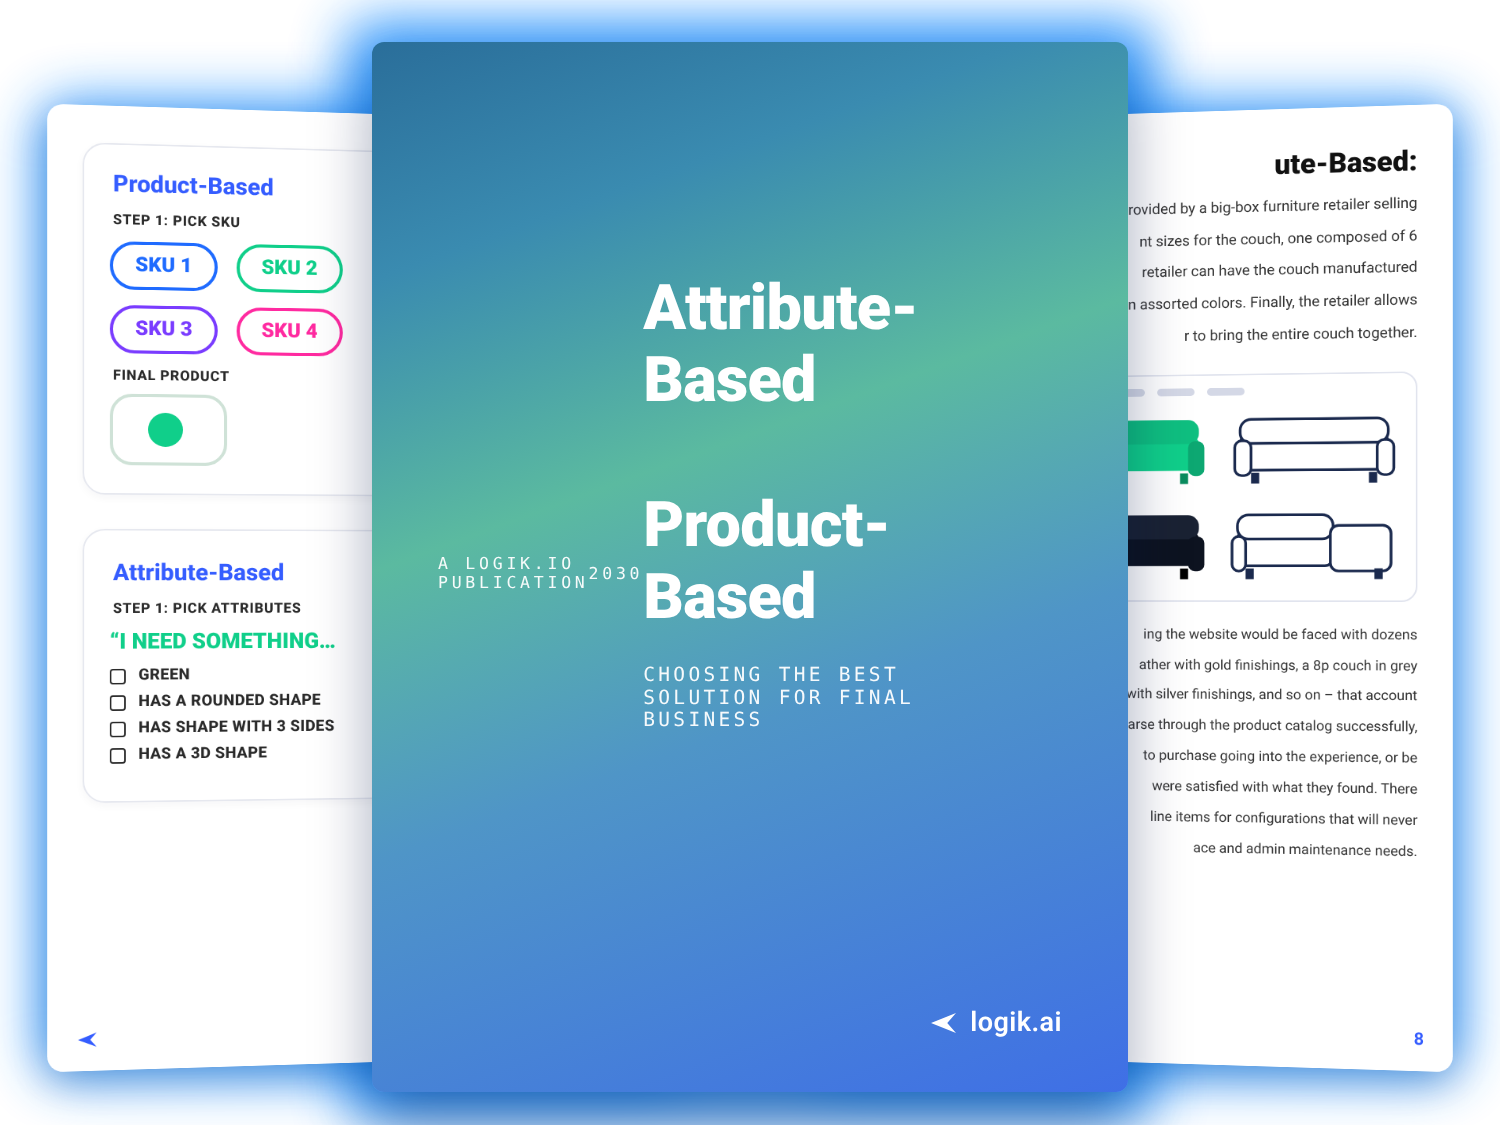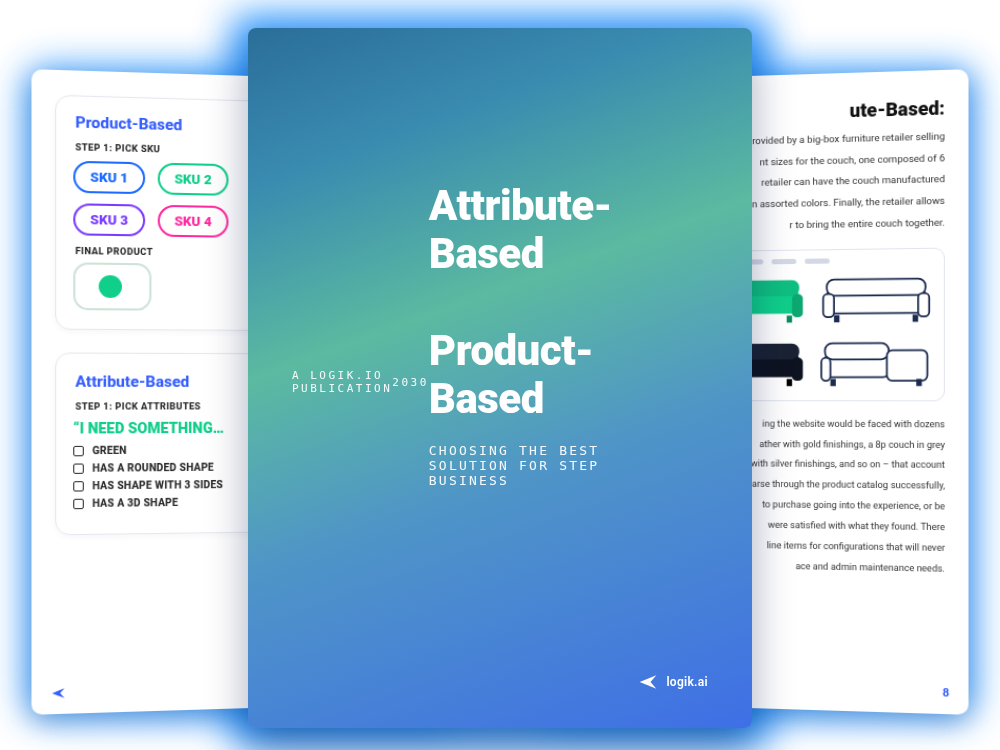--- a/index.html
+++ b/index.html
@@ -50,21 +50,21 @@
   .lg-logo{position:absolute;left:18px;bottom:12px;color:#355dff;font-size:12px;font-weight:700;}
 
   
   .cover{position:absolute;left:248px;top:28px;width:504px;height:700px;border-radius:8px;
          background:linear-gradient(160deg,#2a6e9a 0%,#3a8bb0 18%,#5bbaa0 40%,#4f95c7 62%,#3f6fe6 100%);
          box-shadow:0 22px 40px rgba(0,20,70,.35);color:#fff;padding:44px 44px 36px 44px;display:flex;flex-direction:row;}
   .top{display:flex;justify-content:space-between;align-items:center;font-family:ui-monospace,SFMono-Regular,Menlo,Consolas,monospace;font-size:11px;letter-spacing:2.5px;opacity:.95;}
   .main{margin-top:110px;}
   .h1{font-weight:900;font-size:42px;line-height:1.15;letter-spacing:-.5px;margin:0;}
   .sub{font-family:ui-monospace,SFMono-Regular,Menlo,Consolas,monospace;font-size:13px;letter-spacing:2.2px;margin-top:20px;opacity:.95;}
-  .brand{margin-top:auto;display:flex;align-items:center;gap:8px;font-size:12px;font-weight:600;letter-spacing:.3px;}
+  .brand{margin-top:auto;display:flex;align-items:center;gap:8px;font-size:18px;font-weight:600;letter-spacing:.3px;}
   .brand svg{width:20px;height:20px;}
 </style>
 </head>
 <body>
 
 <div class="stage">
 
   <div class="glow left"></div>
   <div class="glow right"></div>
   <div class="glow center"></div>
@@ -182,21 +182,21 @@
     <div class="top">
       <span>A LOGIK.IO PUBLICATION</span>
       <span>2030</span>
     </div>
     <div class="main">
       <h1 class="h1">
         <span>Attribute-Based</span><br>
         <br>
         <span>Product-Based</span><br>
       </h1>
-      <p class="sub">CHOOSING THE BEST SOLUTION FOR STEP BUSINESS</p>
+      <p class="sub">CHOOSING THE BEST SOLUTION FOR FINAL BUSINESS</p>
     </div>
     <div class="brand">
       <svg viewBox="0 0 24 24">
           <path fill="#fff" d="M2 12 L22 4 L15 12 L22 20 Z"></path>
         </svg>
       <span>logik.ai</span>
     </div>
   </div>
 
 </div>

